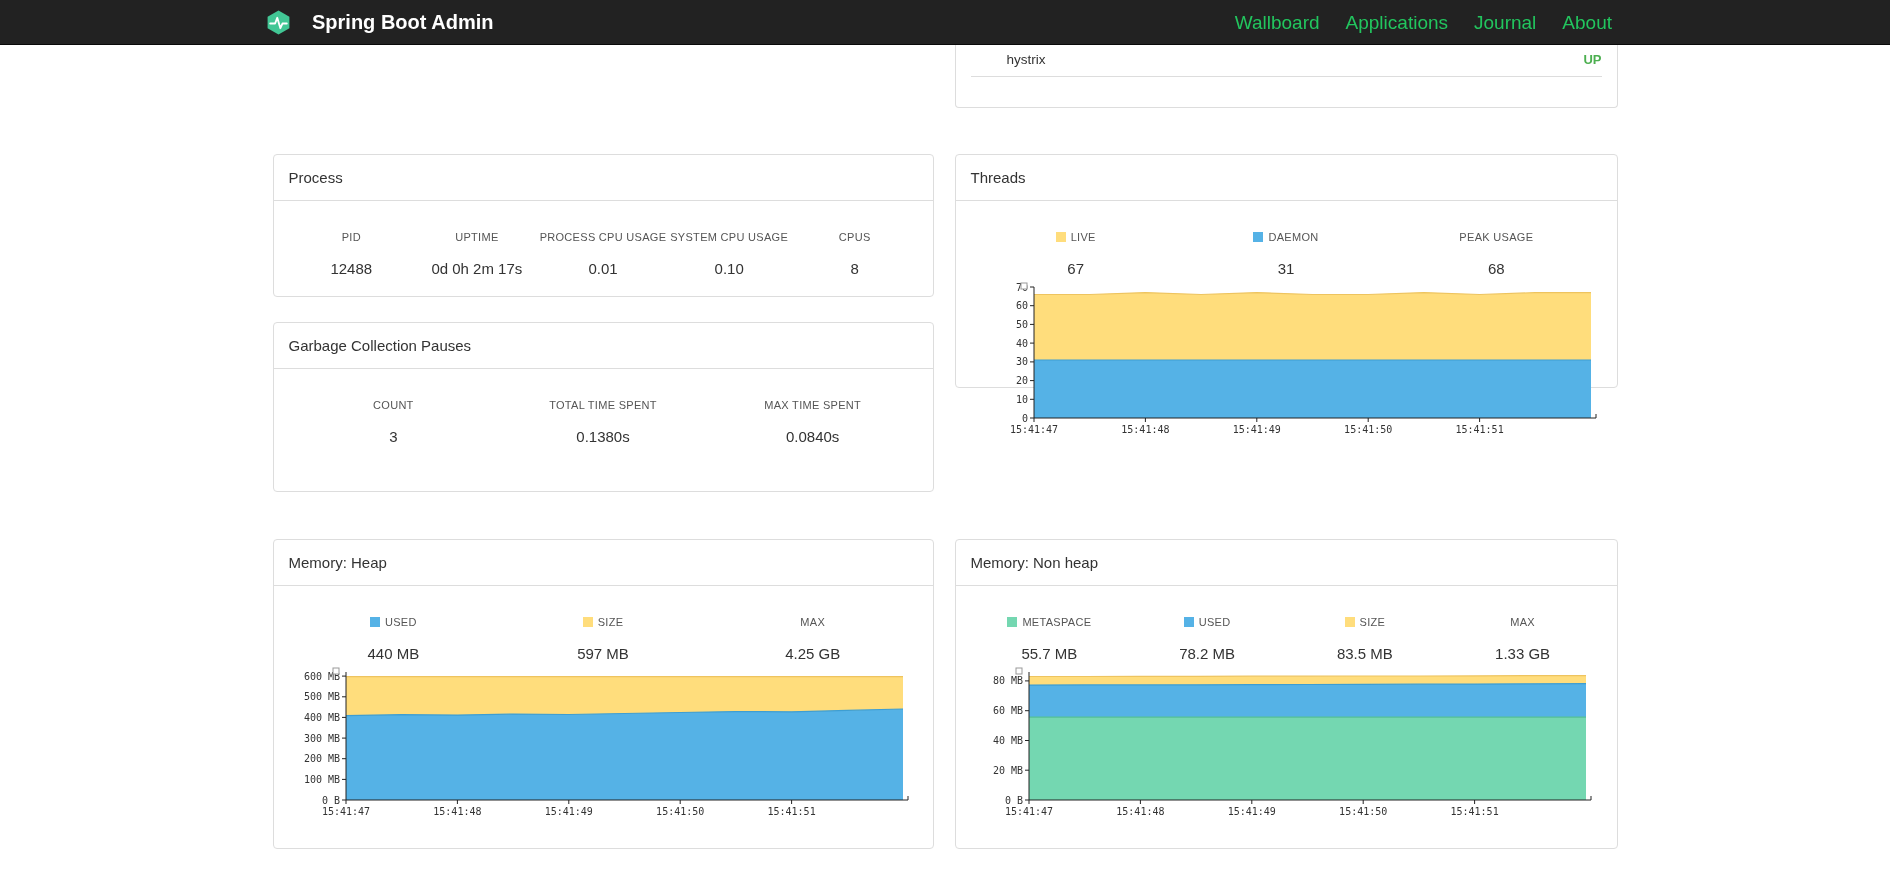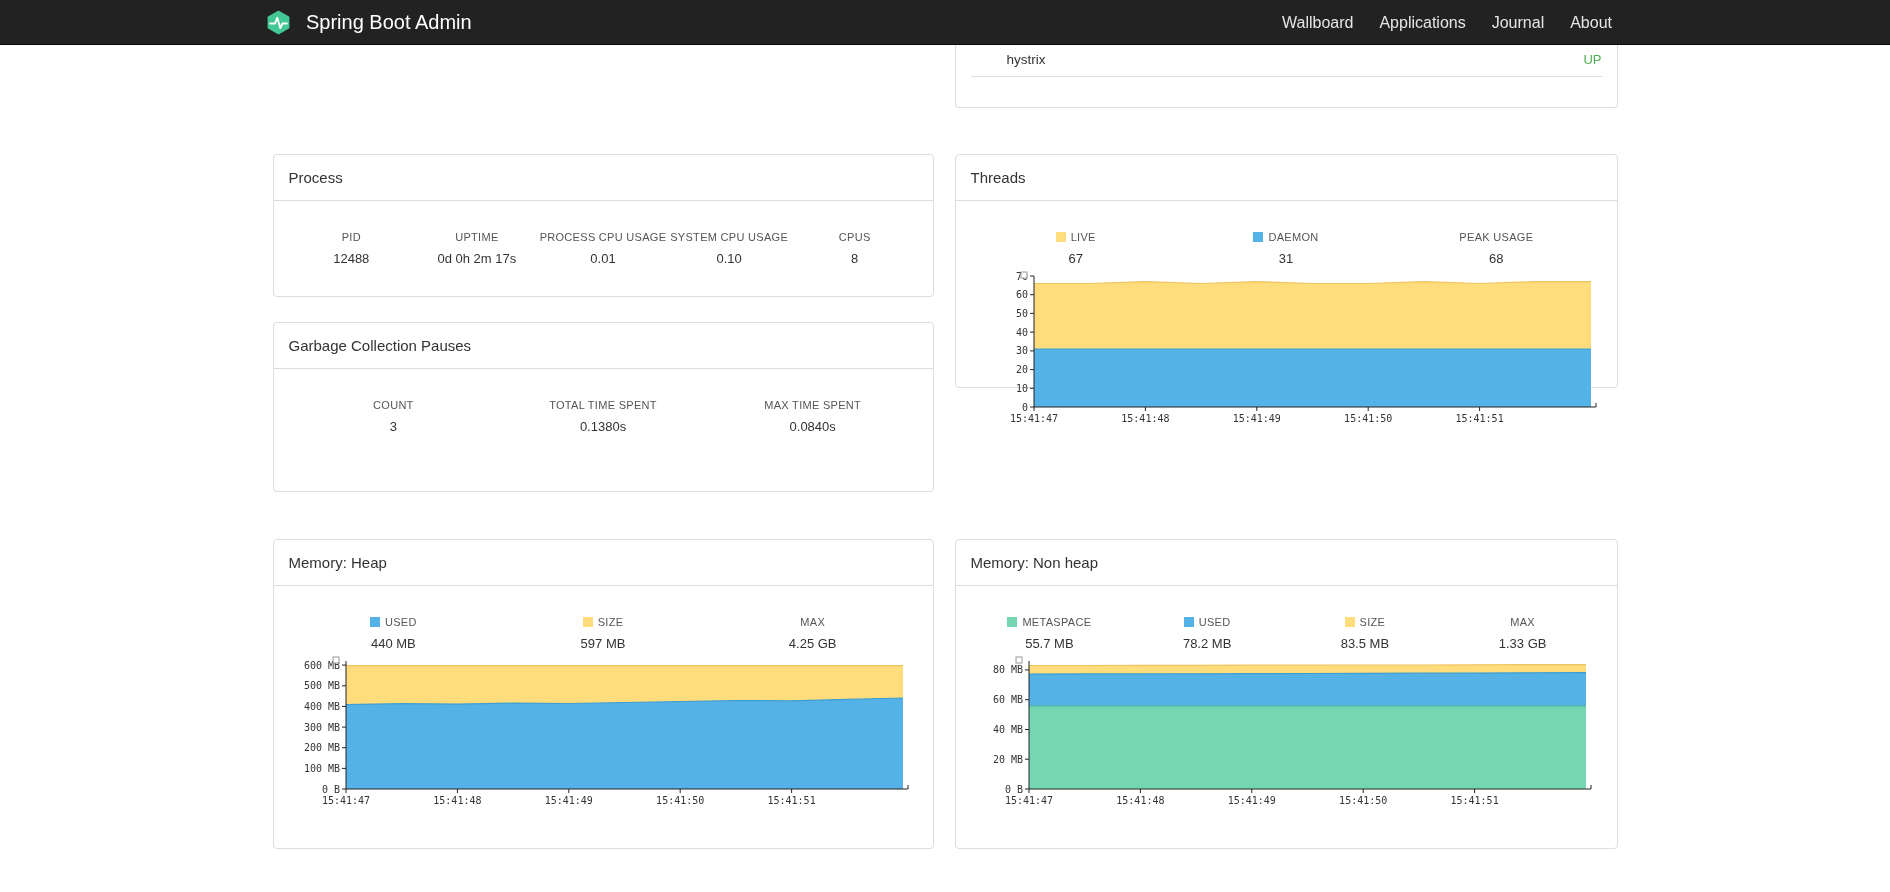--- a/index.html
+++ b/index.html
@@ -6,24 +6,24 @@
   *{box-sizing:border-box;margin:0;padding:0}
   html,body{background:#fff}
   body{width:1890px;height:892px;overflow:hidden;position:relative;
        font-family:"Liberation Sans","DejaVu Sans",sans-serif;color:#333}
 
   
   .navbar{position:absolute;top:0;left:0;width:100%;height:45px;background:#222;
           border-bottom:1px solid #0a0a0a;z-index:10}
   .navbar-inner{width:1360px;margin:0 auto;height:100%;display:flex;
                 align-items:center;justify-content:space-between}
-  .brand{display:flex;align-items:center;gap:14px;color:#fff;font-weight:normal;
+  .brand{display:flex;align-items:center;gap:20px;color:#fff;font-weight:bold;
          font-size:20px;cursor:pointer;text-decoration:none}
   .nav-links{display:flex;align-items:center;height:100%}
-  .nav-link{color:#e5e5e5;font-size:16px;padding:0 13px;line-height:45px;
+  .nav-link{color:#22c55e;font-size:19px;padding:0 13px;line-height:45px;
             cursor:pointer;text-decoration:none}
 
   
   .container{width:1345px;margin:0 auto;padding-top:45px}
   .row{display:flex;gap:21px}
   .col-left{width:661px;flex:none}
   .col-right{width:663px;flex:none}
   .row-mid{margin-top:46px}
   .row-bottom{margin-top:47px}
 
@@ -35,27 +35,27 @@
   .panel-process{height:143px}
   .panel-gc{height:170px;margin-top:25px}
   .panel-threads{height:234px}
   .panel-mem{height:310px}
 
   
   .hystrix-panel{border-top:none;border-radius:0 0 4px 4px;height:63px;
                  padding:0 15px;overflow:hidden}
   .hystrix-row{display:flex;justify-content:space-between;align-items:flex-start;
                padding:7px 0 9px 36px;border-bottom:1px solid #ddd;font-size:13.5px}
-  .hystrix-status{font-weight:normal;font-size:13px}
+  .hystrix-status{font-weight:bold;font-size:13px}
 
   
   .stats{display:flex}
   .stat-col{flex:1;text-align:center}
   .stat-label{font-size:11px;color:#555;letter-spacing:.3px;white-space:nowrap}
-  .stat-value{font-size:13px;color:#333;margin-top:8px}
+  .stat-value{font-size:15px;color:#333;margin-top:17px}
   .swatch{display:inline-block;width:10px;height:10px;margin-right:5px;vertical-align:-1px}
 
   
   .chart{margin-top:3px}
   .chart svg{display:block}
 </style>
 </head>
 <body>
 
 <div class="navbar">

